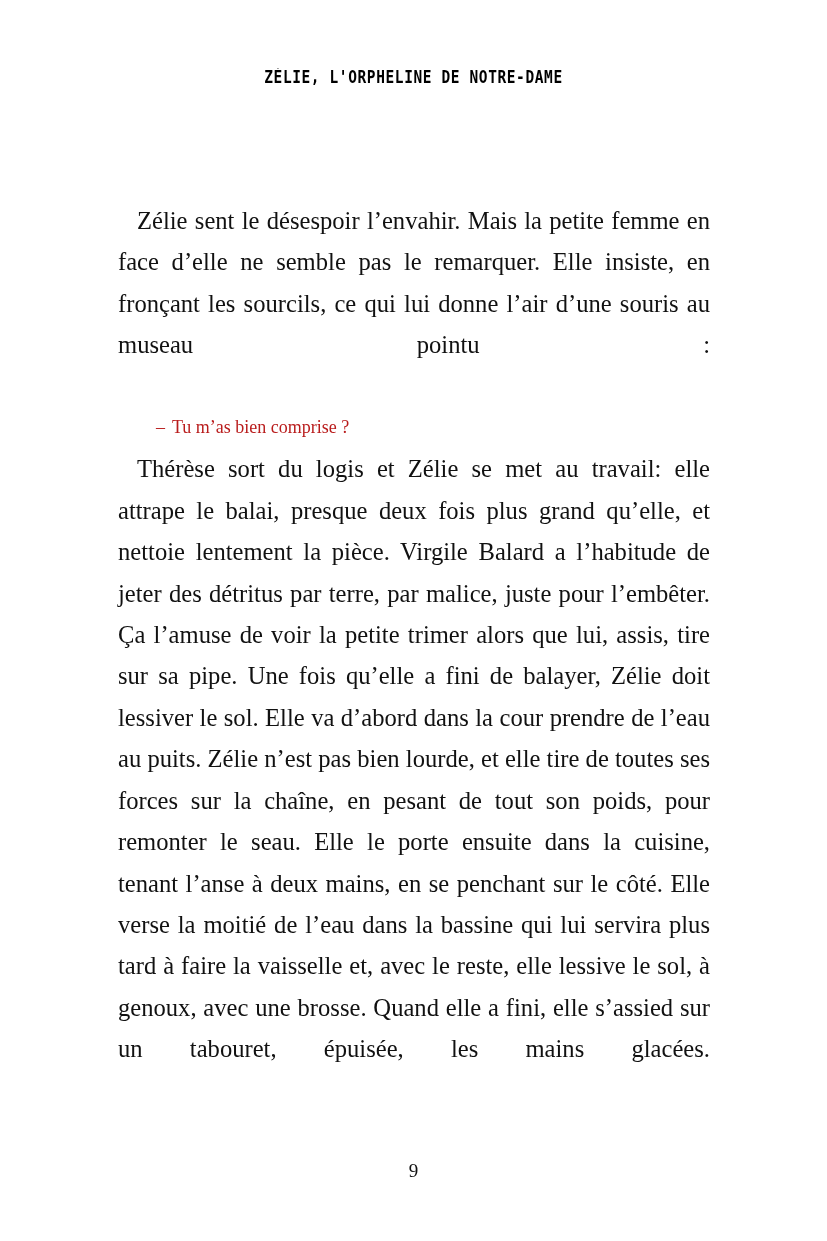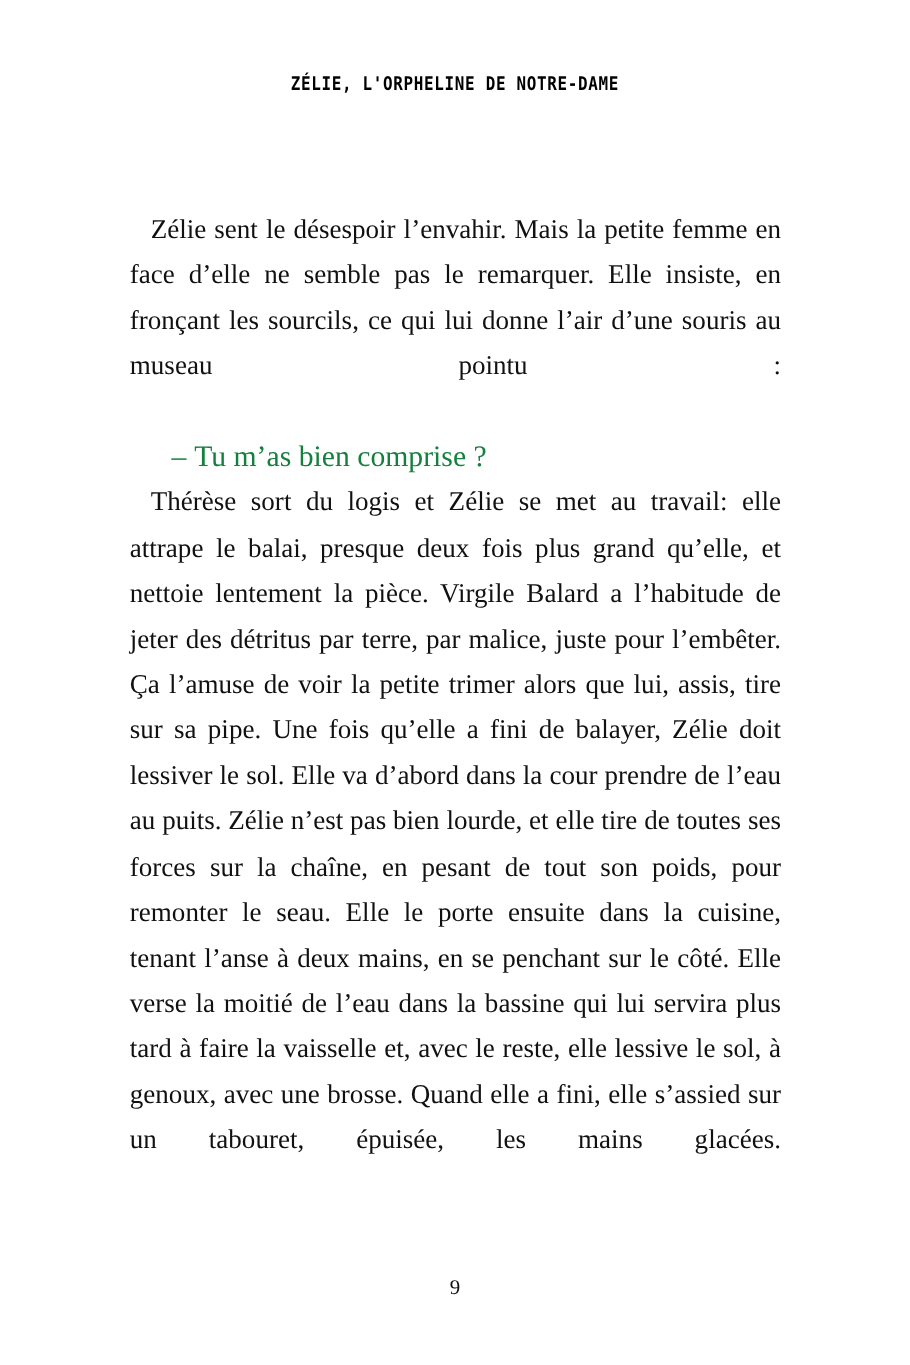--- a/index.html
+++ b/index.html
@@ -38,21 +38,21 @@
     text-transform: uppercase;
     transform: scaleY(1.18);
     transform-origin: center top;
     white-space: nowrap;
   }
 
   
   .text-column {
     position: absolute;
     left: 118px;
-    top: 188px;
+    top: 200px;
     width: 592px;
   }
 
   .para {
     margin: 0;
     font-size: 24.6px;
     line-height: 41.4px;
     text-align: justify;
     text-justify: inter-word;
     hyphens: none;
@@ -68,25 +68,25 @@
 
   
   .para::after {
     content: "";
     display: inline-block;
     width: 100%;
   }
 
   .dialogue {
     margin: 0;
-    font-size: 27px;
+    font-size: 18px;
     line-height: 41.4px;
     text-align: left;
     text-indent: 19px;
-    color: #15803d;
+    color: #b91c1c;
     white-space: nowrap;
   }
   .dialogue .dash {
     display: inline-block;
     margin-right: 7px;
   }
 
   
   .folio {
     position: absolute;

